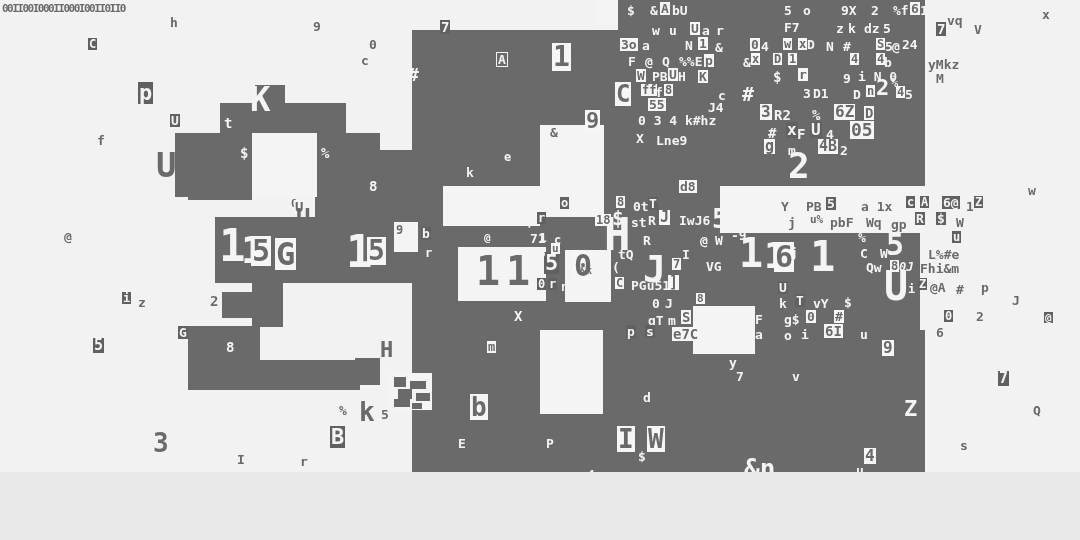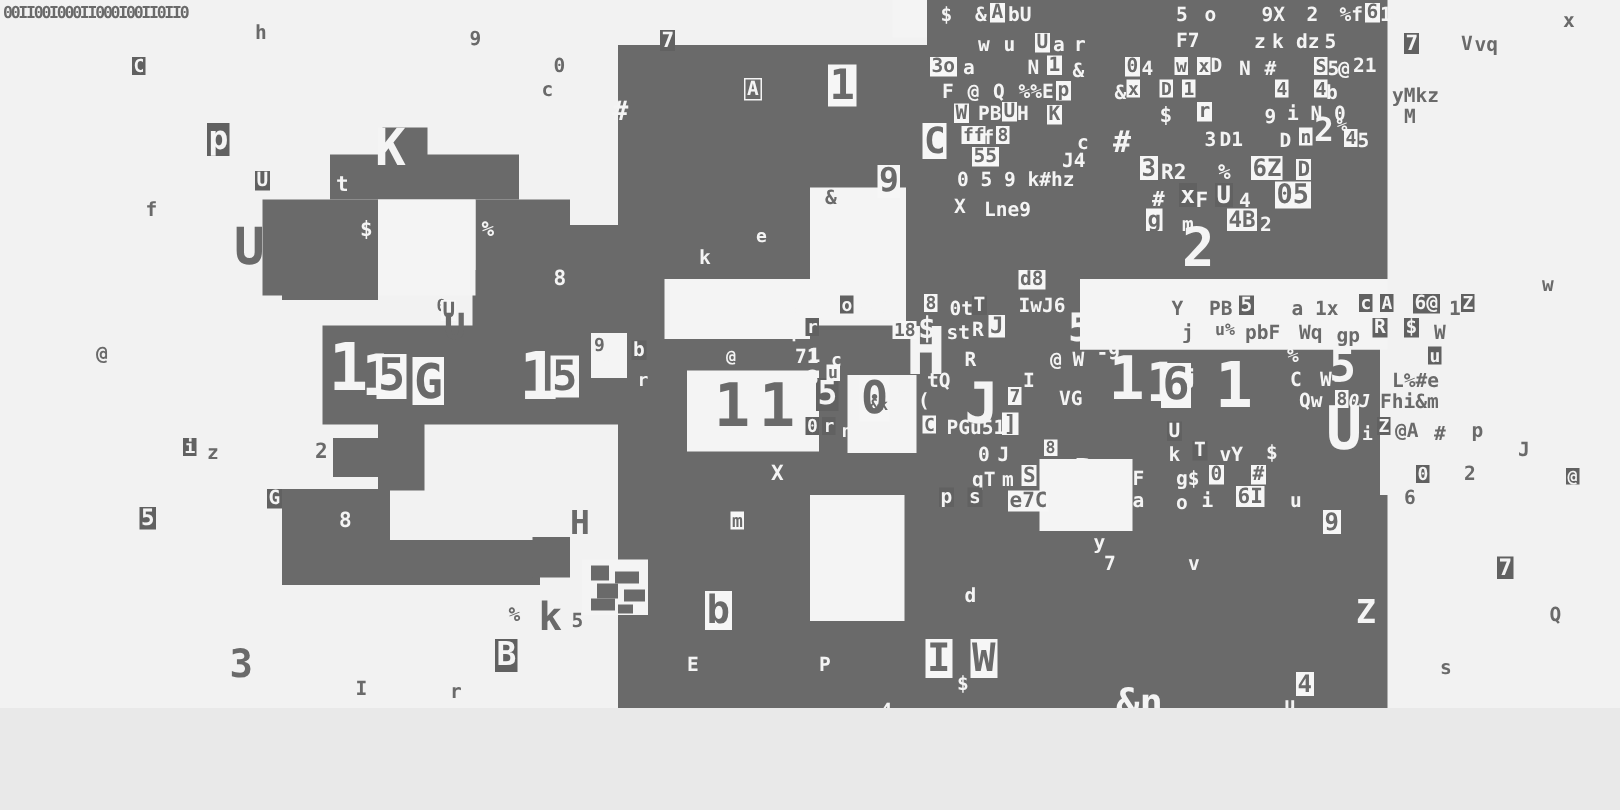--- a/index.html
+++ b/index.html
@@ -124,21 +124,21 @@
     <span class="g w" style="left: 682px; top: 248px; font-size: 13px;">I</span>
     <span class="g w" style="left: 643px; top: 234px; font-size: 13px;">R</span>
     <span class="g w" style="left: 539px; top: 231px; font-size: 13px;">1</span>
     <span class="g w" style="left: 554px; top: 234px; font-size: 12px;">c</span>
     <span class="g w" style="left: 538px; top: 246px; font-size: 13px;">3</span>
     <span class="g cw" style="left: 551px; top: 243px; font-size: 11px;">u</span>
     <span class="g w" style="left: 530px; top: 232px; font-size: 13px;">71</span>
     <span class="g w" style="left: 700px; top: 234px; font-size: 13px;">@</span>
     <span class="g w" style="left: 715px; top: 234px; font-size: 13px;">W</span>
     <span class="g w" style="left: 712px; top: 206px; font-size: 26px;">5</span>
-    <span class="g w" style="left: 679px; top: 198px; font-size: 13px;">IwJ6</span>
+    <span class="g w" style="left: 679px; top: 214px; font-size: 13px;">IwJ6</span>
     <span class="g w" style="left: 648px; top: 214px; font-size: 13px;">R</span>
     <span class="g cw" style="left: 659px; top: 210px; font-size: 15px;">J</span>
     <span class="g w" style="left: 631px; top: 216px; font-size: 13px;">st</span>
     <span class="g w" style="left: 612px; top: 208px; font-size: 20px;">$</span>
     <span class="g cw" style="left: 595px; top: 214px; font-size: 12px;">18</span>
     <span class="g w" style="left: 522px; top: 204px; font-size: 24px;">$</span>
     <span class="g cd" style="left: 537px; top: 212px; font-size: 12px;">r</span>
     <span class="g w" style="left: 547px; top: 200px; font-size: 13px;">k</span>
     <span class="g cd" style="left: 560px; top: 197px; font-size: 12px;">o</span>
     <span class="g w" style="left: 573px; top: 200px; font-size: 13px;">&amp;</span>
@@ -154,21 +154,21 @@
     <span class="g w" style="left: 546px; top: 437px; font-size: 13px;">P</span>
     <span class="g i" style="left: 550px; top: 126px; font-size: 13px;">&amp;</span>
     <span class="g cw" style="left: 585px; top: 110px; font-size: 22px;">9</span>
     <span class="g cw" style="left: 648px; top: 98px; font-size: 13px;">55</span>
     <span class="g w" style="left: 708px; top: 101px; font-size: 13px;">J4</span>
     <span class="g cw" style="left: 615px; top: 82px; font-size: 24px;">C</span>
     <span class="g cw" style="left: 641px; top: 84px; font-size: 12px;">ff</span>
     <span class="g w" style="left: 655px; top: 86px; font-size: 13px;">f</span>
     <span class="g cw" style="left: 664px; top: 84px; font-size: 12px;">8</span>
     <span class="g w" style="left: 718px; top: 89px; font-size: 13px;">c</span>
-    <span class="g w" style="left: 638px; top: 114px; font-size: 13px;">0 5 9 k#hz</span>
+    <span class="g w" style="left: 638px; top: 114px; font-size: 13px;">0 3 4 k#hz</span>
     <span class="g w" style="left: 636px; top: 132px; font-size: 13px;">X</span>
     <span class="g w" style="left: 656px; top: 134px; font-size: 13px;">Lne9</span>
     <span class="g cw" style="left: 636px; top: 69px; font-size: 13px;">W</span>
     <span class="g w" style="left: 652px; top: 70px; font-size: 13px;">PB</span>
     <span class="g cw" style="left: 668px; top: 68px; font-size: 13px;">U</span>
     <span class="g w" style="left: 678px; top: 70px; font-size: 13px;">H</span>
     <span class="g cw" style="left: 698px; top: 70px; font-size: 13px;">K</span>
     <span class="g w" style="left: 628px; top: 55px; font-size: 13px;">F</span>
     <span class="g w" style="left: 645px; top: 55px; font-size: 13px;">@</span>
     <span class="g w" style="left: 662px; top: 55px; font-size: 13px;">Q</span>
@@ -194,34 +194,34 @@
     <span class="g w" style="left: 871px; top: 4px; font-size: 13px;">2</span>
     <span class="g w" style="left: 893px; top: 4px; font-size: 13px;">%f</span>
     <span class="g cw" style="left: 910px; top: 2px; font-size: 13px;">6</span>
     <span class="g w" style="left: 920px; top: 4px; font-size: 13px;">1</span>
     <span class="g w" style="left: 784px; top: 21px; font-size: 13px;">F7</span>
     <span class="g w" style="left: 836px; top: 22px; font-size: 13px;">z</span>
     <span class="g w" style="left: 848px; top: 22px; font-size: 13px;">k</span>
     <span class="g w" style="left: 864px; top: 22px; font-size: 13px;">dz</span>
     <span class="g w" style="left: 883px; top: 22px; font-size: 13px;">5</span>
     <span class="g cd" style="left: 936px; top: 22px; font-size: 14px;">7</span>
-    <span class="g i" style="left: 947px; top: 24px; font-size: 13px; padding-left: 36px;">vq</span>
+    <span class="g i" style="left: 947px; top: 14px; font-size: 13px;">vq</span>
     <span class="g i" style="left: 974px; top: 23px; font-size: 13px;">V</span>
     <span class="g i" style="left: 1042px; top: 8px; font-size: 13px;">x</span>
     <span class="g cw" style="left: 750px; top: 38px; font-size: 13px;">0</span>
     <span class="g w" style="left: 761px; top: 40px; font-size: 13px;">4</span>
     <span class="g cw" style="left: 783px; top: 38px; font-size: 12px;">w</span>
     <span class="g cw" style="left: 798px; top: 38px; font-size: 12px;">x</span>
     <span class="g w" style="left: 807px; top: 38px; font-size: 13px;">D</span>
     <span class="g w" style="left: 826px; top: 40px; font-size: 13px;">N</span>
     <span class="g w" style="left: 843px; top: 40px; font-size: 13px;">#</span>
     <span class="g cw" style="left: 876px; top: 38px; font-size: 12px;">S</span>
     <span class="g w" style="left: 885px; top: 40px; font-size: 13px;">5</span>
     <span class="g w" style="left: 892px; top: 40px; font-size: 13px;">@</span>
-    <span class="g w" style="left: 902px; top: 38px; font-size: 13px;">21</span>
+    <span class="g w" style="left: 902px; top: 38px; font-size: 13px;">24</span>
     <span class="g w" style="left: 743px; top: 56px; font-size: 13px;">&amp;</span>
     <span class="g cw" style="left: 751px; top: 53px; font-size: 12px;">x</span>
     <span class="g cw" style="left: 773px; top: 53px; font-size: 12px;">D</span>
     <span class="g cw" style="left: 788px; top: 53px; font-size: 12px;">1</span>
     <span class="g cw" style="left: 850px; top: 53px; font-size: 12px;">4</span>
     <span class="g cw" style="left: 876px; top: 53px; font-size: 12px;">4</span>
     <span class="g w" style="left: 884px; top: 56px; font-size: 13px;">b</span>
     <span class="g i" style="left: 928px; top: 58px; font-size: 13px;">yMkz</span>
     <span class="g i" style="left: 936px; top: 72px; font-size: 13px;">M</span>
     <span class="g w" style="left: 773px; top: 70px; font-size: 14px;">$</span>

